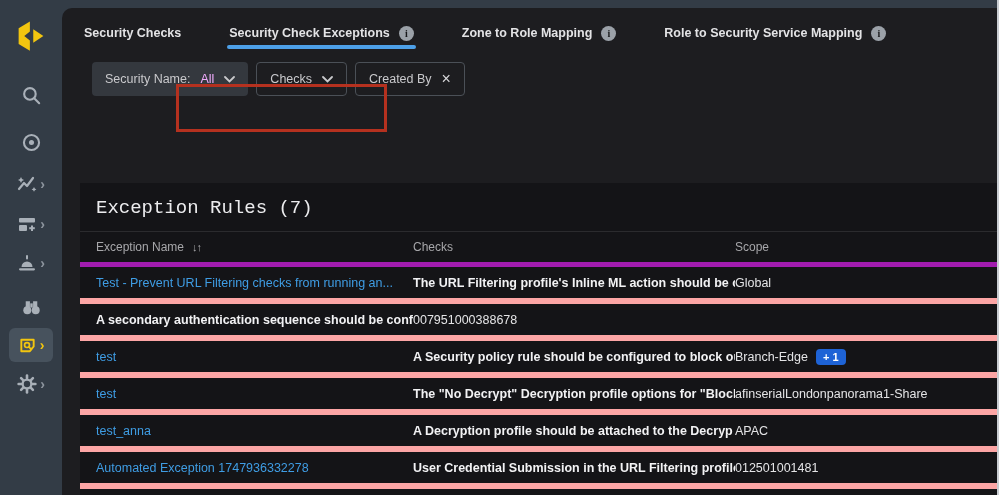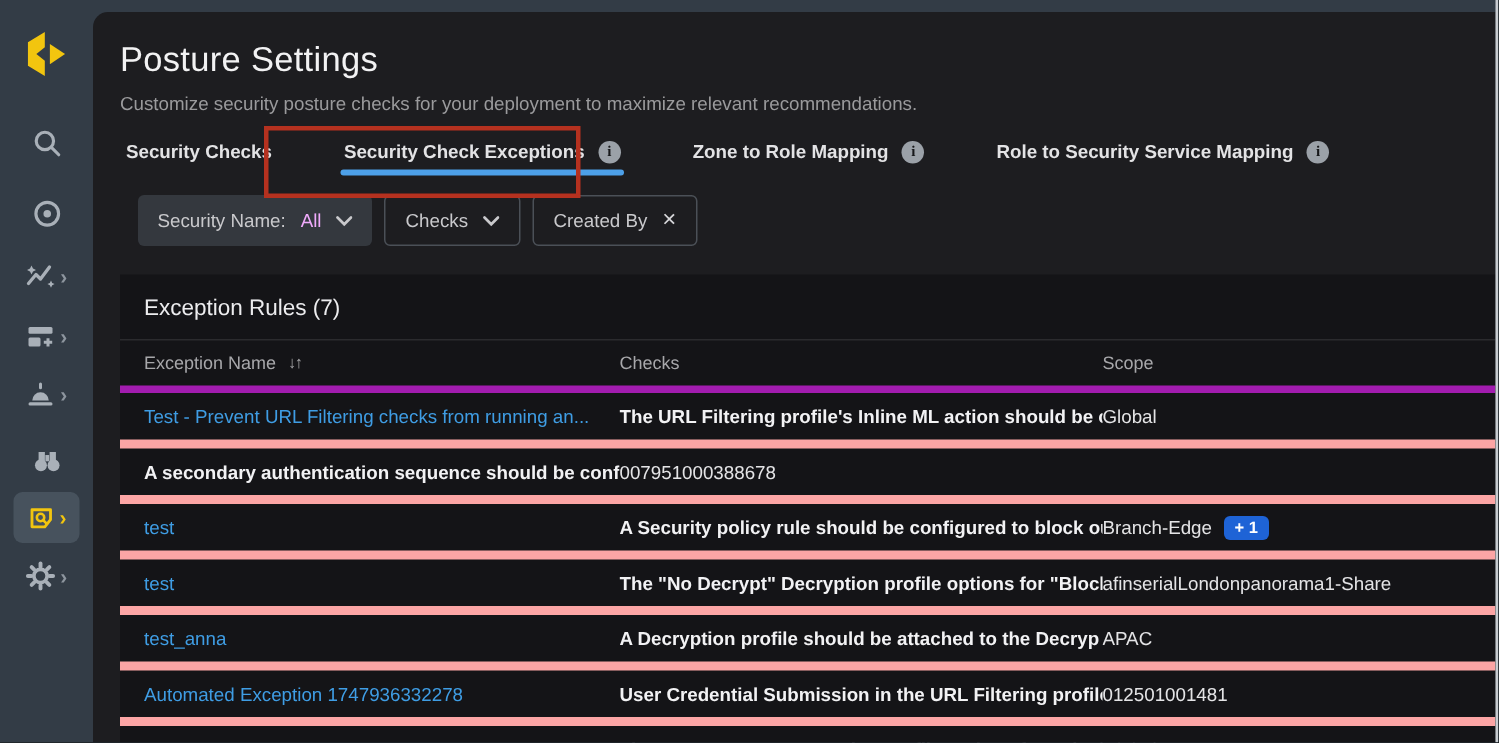--- a/index.html
+++ b/index.html
@@ -39,21 +39,21 @@
   .filters{display:flex;gap:8px;margin:9px 0 0 30px;}
   .chip{height:34px;display:flex;align-items:center;gap:10px;padding:0 13px;border-radius:4px;
         font-size:12.5px;color:#c9c9cc;box-sizing:border-box;cursor:pointer;white-space:nowrap;}
   .chip.filled{background:#34383e;}
   .chip.outline{border:1px solid #4b5057;}
   .chip .val{color:#f0abfc;}
   .chip .x{color:#d6d6d9;font-size:16px;line-height:1;}
 
   
   .tablewrap{position:absolute;left:18px;right:0;top:175px;bottom:0;background:#141417;}
-  .tbl-title{padding:14px 16px 12px;font-size:15px;color:#ececee;}
+  .tbl-title{padding:14px 16px 12px;font-size:19px;color:#ececee;font-family:Liberation Mono, monospace;}
   .thead{display:grid;grid-template-columns:317px 322px 1fr;height:30px;align-items:center;
          padding-left:16px;color:#a7a7aa;font-size:12px;
          border-top:1px solid #2b2b2e;border-bottom:5px solid #a21caf;}
   .th{display:flex;align-items:center;gap:8px;}
   .sort{color:#a7a7aa;font-size:11px;letter-spacing:-1px;cursor:pointer;}
   .tr{display:grid;grid-template-columns:317px 322px 1fr;height:31px;align-items:center;
       padding-left:16px;border-bottom:6px solid #fca5a5;font-size:12.5px;}
   .td-name{color:#3f9de4;overflow:hidden;white-space:nowrap;padding-right:14px;cursor:pointer;}
   .td-check{color:#f2f2f4;font-weight:700;overflow:hidden;white-space:nowrap;}
   .td-scope{color:#e4e4e6;display:flex;align-items:center;gap:8px;overflow:hidden;white-space:nowrap;padding-right:21px;}
@@ -146,24 +146,20 @@
           <line x1="4.1" y1="15.9" x2="5.8" y2="14.2"></line>
             <line x1="14.2" y1="5.8" x2="15.9" y2="4.1"></line>
         </g>
       </svg>
       <span class="chev">›</span>
     </div>
   </div>
 
   <div class="main">
 
-    <div class="header">
-      <div class="title">Posture Settings</div>
-      <div class="subtitle">Customize security posture checks for your deployment to maximize relevant recommendations.</div>
-    </div>
 
     <div class="tabs">
       <div class="tab">
         <span>Security Checks</span>
       </div>
       <div class="tab active">
         <span>Security Check Exceptions</span>
         <span class="info">i</span>
       </div>
       <div class="tab">

